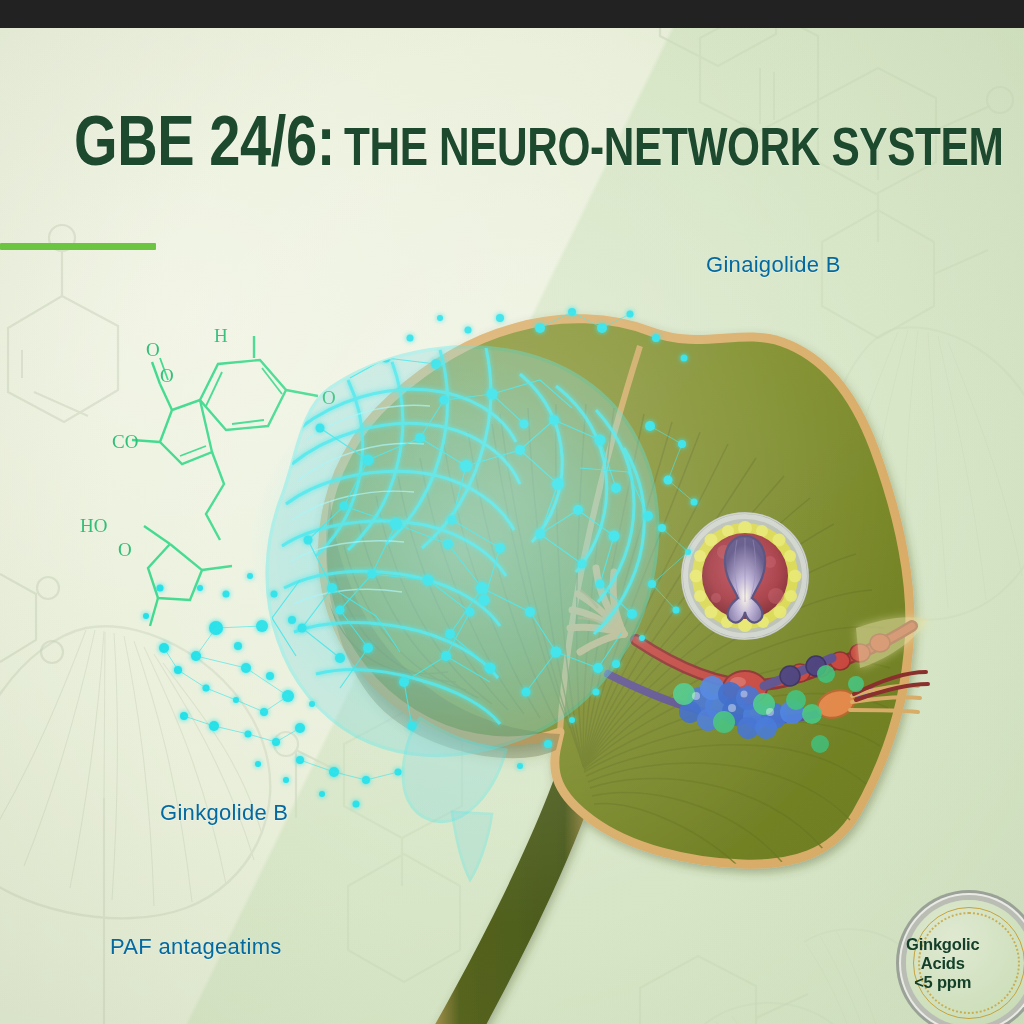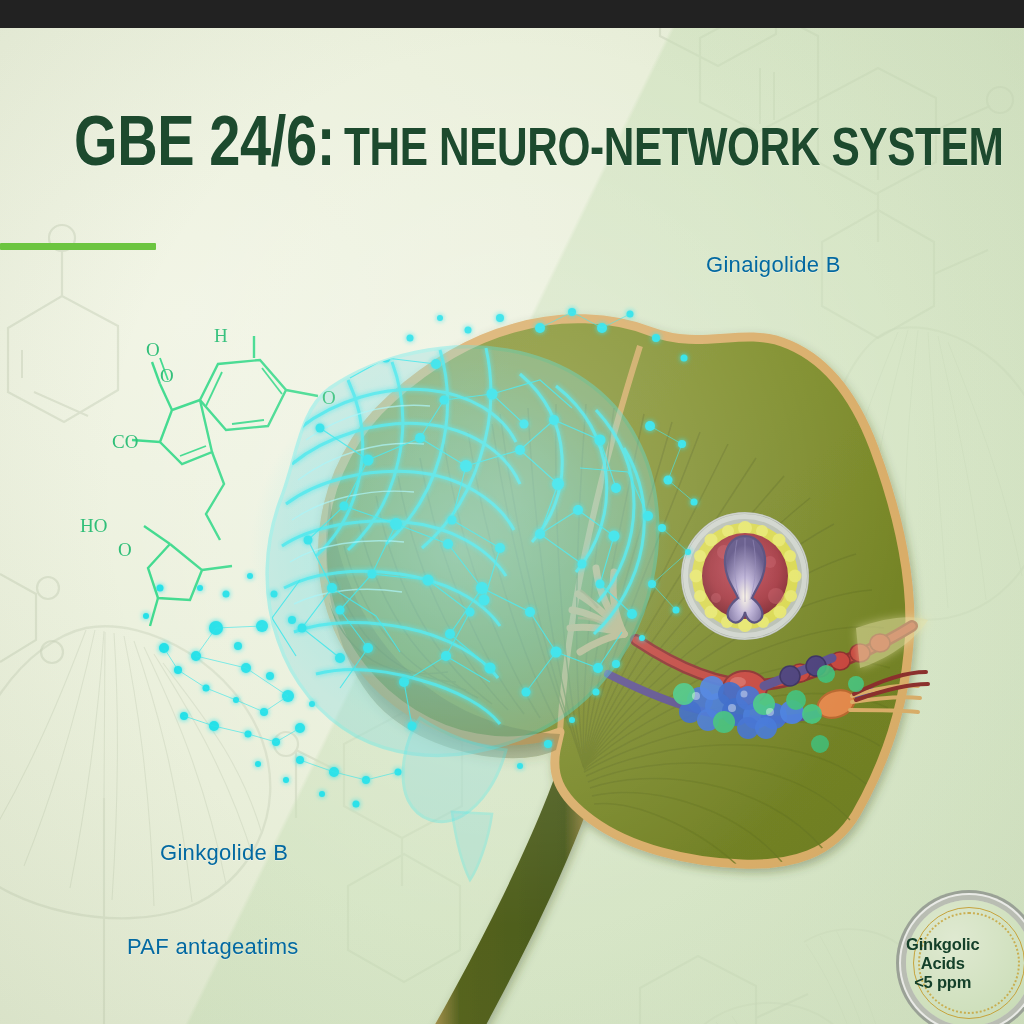--- a/index.html
+++ b/index.html
@@ -80,22 +80,22 @@
   .flabel {
     position: absolute;
     color: #0369a1;
     font-size: 22px;
     font-weight: 400;
     letter-spacing: 0.3px;
     text-shadow: 0 1px 0 rgba(255,255,255,0.35);
   }
   .flabel.l1 { left: 706px; top: 224px; }
   .flabel.l2 { left: 716px; top: 290px; }
-  .flabel.l3 { left: 160px; top: 812px; }
-  .flabel.l4 { left: 127px; top: 906px; }
+  .flabel.l3 { left: 160px; top: 772px; }
+  .flabel.l4 { left: 110px; top: 906px; }
 
   
   .art {
     position: absolute;
     inset: 0;
   }
 
   
   .badge {
     position: absolute;

